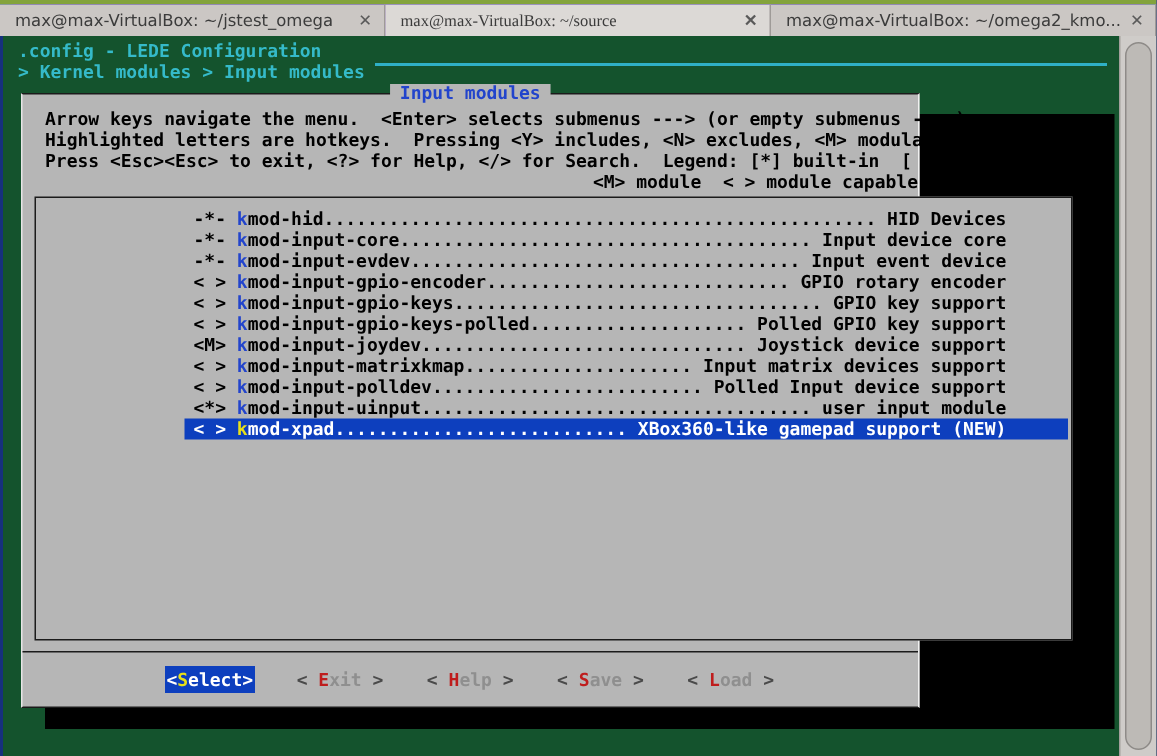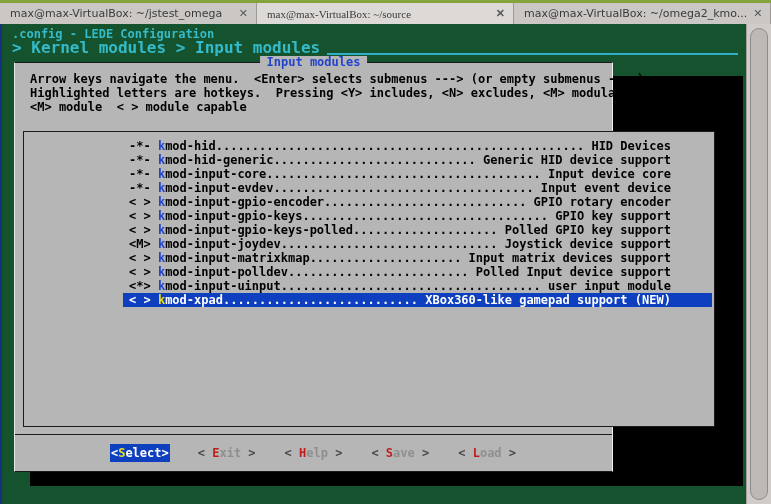--- a/index.html
+++ b/index.html
@@ -10,31 +10,31 @@
   .tabbar{position:absolute;left:0;top:3px;width:771px;height:21px;background:#6d28d9;display:flex;border-radius:10px;}
   .tab{flex:1 1 0;display:flex;align-items:center;justify-content:space-between;
        padding:0 8px 0 10px;font-family:"DejaVu Sans",sans-serif;font-size:11px;color:#3b3b3b;
        background:#cbc7c4;border-right:1px solid #9e9a97;overflow:hidden;white-space:nowrap;}
   .tab.active{background:#dcd9d6;font-family:Liberation Serif, serif;}
   .tab .close{color:#5a5a5a;font-weight:bold;font-size:11px;margin-left:6px;}
   
   .term{position:absolute;left:0;top:24px;width:746px;height:480px;background:#14532d;
         border-left:2px solid #16307e;box-sizing:border-box;}
   .backtitle{position:absolute;left:10px;top:3px;color:#35bac9;font-weight:bold;font-size:12px;line-height:14px;}
-  .crumbrow{position:absolute;left:10px;top:17px;right:8px;display:flex;align-items:flex-end;
-            color:#35bac9;font-weight:bold;font-size:16px;line-height:14px;white-space:pre;}
+  .crumbrow{position:absolute;left:10px;top:17px;right:8px;display:flex;align-items:flex-start;
+            color:#35bac9;font-weight:bold;font-size:12px;line-height:14px;white-space:pre;}
   .crumbrow .rule{flex:1;height:0;border-top:2px solid #2fb0c6;margin-left:7px;margin-top:1px;}
   
   .shadow{position:absolute;left:28px;top:52px;width:713px;height:410px;background:#000;}
   .dialog{position:absolute;left:12px;top:38px;width:599px;height:410px;background:#b6b6b6;
           box-sizing:border-box;border-top:1px solid #1a1a1a;border-bottom:1px solid #1a1a1a;
           border-left:1px solid #e6e6e6;border-right:1px solid #f0f0f0;font-size:12px;font-weight:bold;}
   .dlg-title{position:absolute;top:-7px;left:50%;transform:translateX(-50%);background:#b6b6b6;
              padding:0 7px;color:#2244cc;font-weight:bold;font-size:12px;line-height:13px;white-space:pre;}
-  .instructions{padding:9px 0 0 15px;color:#000;}
+  .instructions{padding:9px 0 0 15px;color:#000;text-align:right;}
   .instructions div{height:14px;line-height:14px;font-size:12px;white-space:pre;}
   .listbox{position:absolute;left:8px;top:68px;width:692px;height:296px;box-sizing:border-box;
            border:1px solid #1b1b1b;background:#b6b6b6;}
   .listrows{padding-top:7px;}
   .row{height:14px;line-height:14px;font-size:12px;font-weight:bold;margin-left:99px;width:589px;
        box-sizing:border-box;padding-left:6px;white-space:pre;color:#000;}
   .row .hk{color:#2244cc;}
   .row.selected{background:#0d3fbe;color:#fff;}
   .row.selected .hk{color:#e8e019;}
   
@@ -83,27 +83,27 @@
     </div>
 
     <div class="shadow"></div>
 
     <div class="dialog">
       <div class="dlg-title">Input modules</div>
 
       <div class="instructions">
         <div>Arrow keys navigate the menu.  &lt;Enter&gt; selects submenus ---&gt; (or empty submenus ----).</div>
         <div>Highlighted letters are hotkeys.  Pressing &lt;Y&gt; includes, &lt;N&gt; excludes, &lt;M&gt; modularizes features.</div>
+        <div>Press &lt;Esc&gt;&lt;Esc&gt; to exit, &lt;?&gt; for Help, &lt;/&gt; for Search.  Legend: [*] built-in  [ ] excluded</div>
         <div>&lt;M&gt; module  &lt; &gt; module capable</div>
       </div>
 
       <div class="listbox">
         <div class="listrows" id="list-rows">
             <div class="row"><span class="st">-*- </span><span class="hk">k</span><span class="nm">mod-hid</span><span class="dots">...................................................</span><span class="desc"> HID Devices</span></div>
-            <div class="row"><span class="st">-*- </span><span class="hk">k</span><span class="nm">mod-hid-generic</span><span class="dots">............................</span><span class="desc"> Generic HID device support</span></div>
             <div class="row"><span class="st">-*- </span><span class="hk">k</span><span class="nm">mod-input-core</span><span class="dots">......................................</span><span class="desc"> Input device core</span></div>
             <div class="row"><span class="st">-*- </span><span class="hk">k</span><span class="nm">mod-input-evdev</span><span class="dots">....................................</span><span class="desc"> Input event device</span></div>
             <div class="row"><span class="st">&lt; &gt; </span><span class="hk">k</span><span class="nm">mod-input-gpio-encoder</span><span class="dots">............................</span><span class="desc"> GPIO rotary encoder</span></div>
             <div class="row"><span class="st">&lt; &gt; </span><span class="hk">k</span><span class="nm">mod-input-gpio-keys</span><span class="dots">..................................</span><span class="desc"> GPIO key support</span></div>
             <div class="row"><span class="st">&lt; &gt; </span><span class="hk">k</span><span class="nm">mod-input-gpio-keys-polled</span><span class="dots">....................</span><span class="desc"> Polled GPIO key support</span></div>
             <div class="row"><span class="st">&lt;M&gt; </span><span class="hk">k</span><span class="nm">mod-input-joydev</span><span class="dots">..............................</span><span class="desc"> Joystick device support</span></div>
             <div class="row"><span class="st">&lt; &gt; </span><span class="hk">k</span><span class="nm">mod-input-matrixkmap</span><span class="dots">.....................</span><span class="desc"> Input matrix devices support</span></div>
             <div class="row"><span class="st">&lt; &gt; </span><span class="hk">k</span><span class="nm">mod-input-polldev</span><span class="dots">.........................</span><span class="desc"> Polled Input device support</span></div>
             <div class="row"><span class="st">&lt;*&gt; </span><span class="hk">k</span><span class="nm">mod-input-uinput</span><span class="dots">....................................</span><span class="desc"> user input module</span></div>
             <div class="row selected"><span class="st">&lt; &gt; </span><span class="hk">k</span><span class="nm">mod-xpad</span><span class="dots">...........................</span><span class="desc"> XBox360-like gamepad support (NEW)</span></div>

